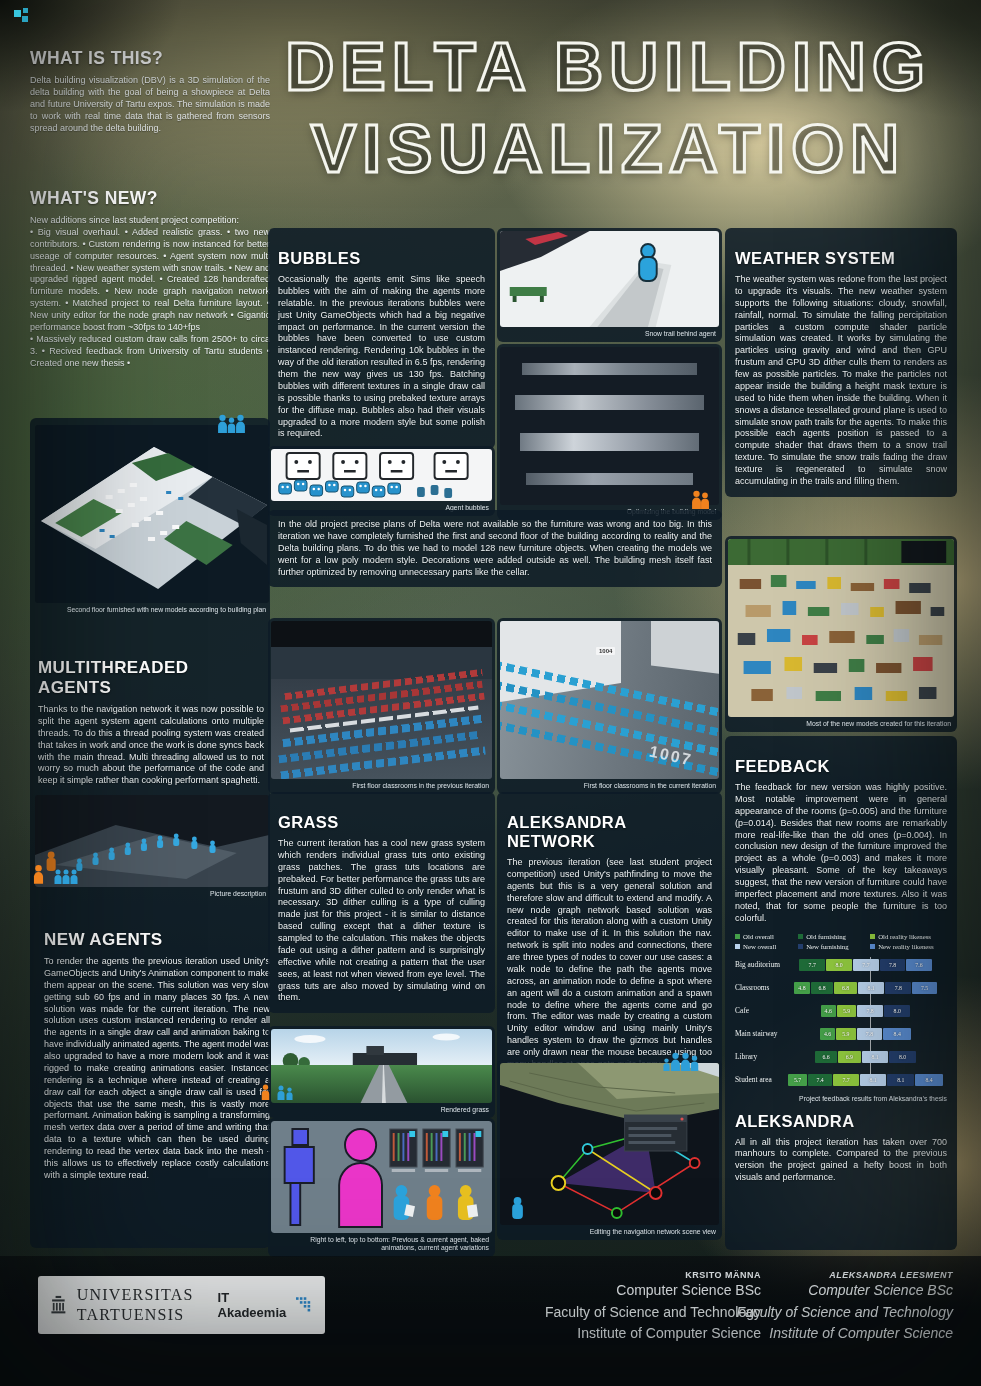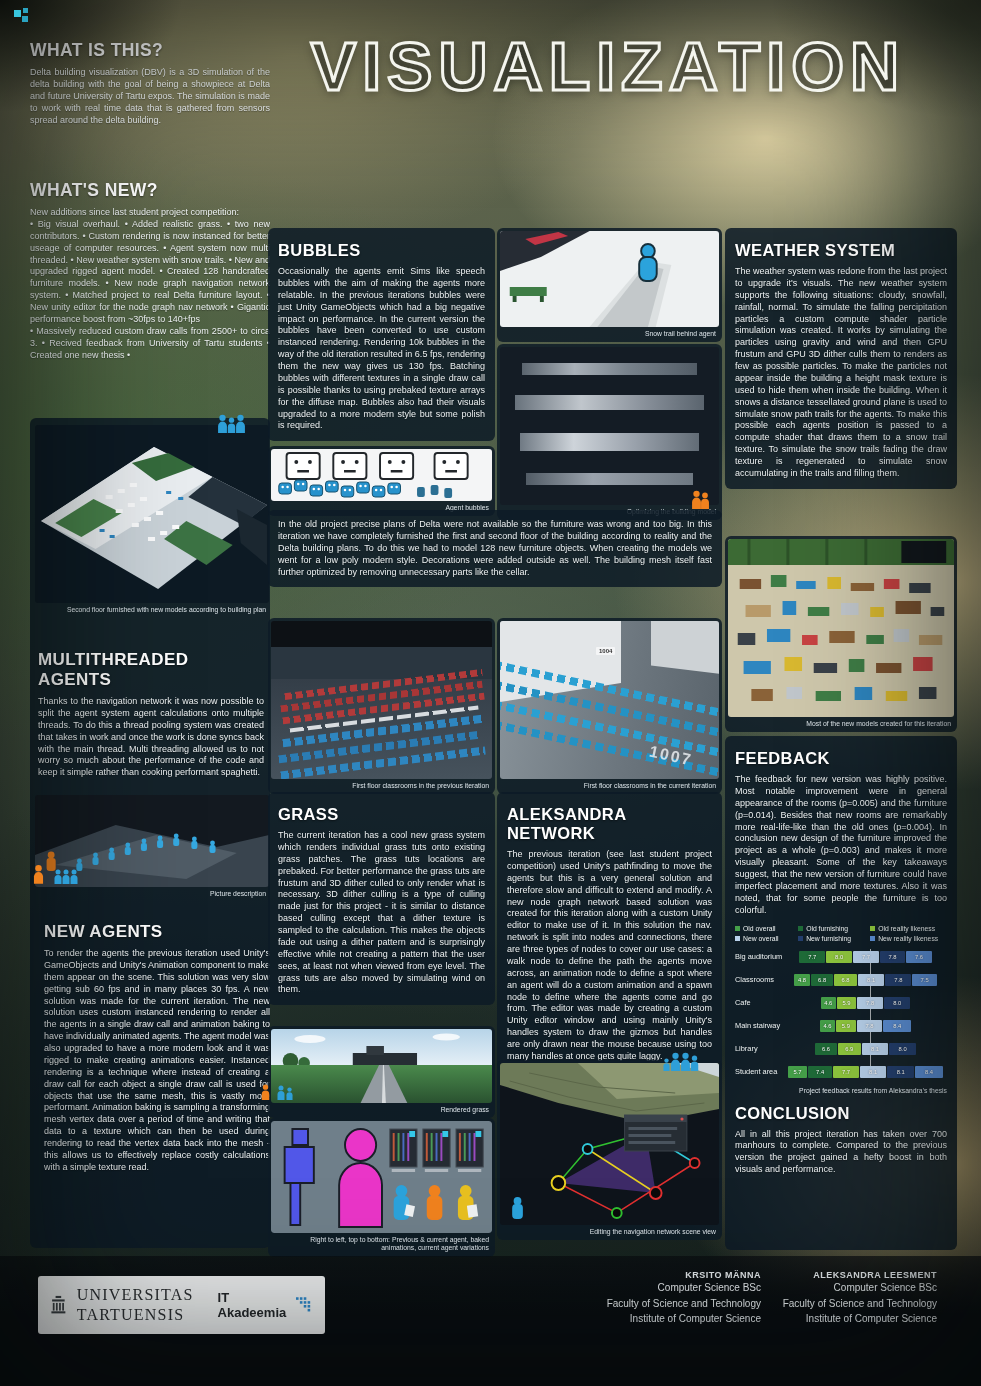--- a/index.html
+++ b/index.html
@@ -17,34 +17,34 @@
       radial-gradient(620px 430px at 10% 32%, rgba(70,100,60,0.85), transparent 70%),
       radial-gradient(700px 500px at 45% 48%, rgba(92,112,88,0.6), transparent 70%),
       radial-gradient(820px 620px at 40% 85%, rgba(22,36,32,0.92), transparent 75%),
       linear-gradient(168deg,#6a684f 0%,#55604a 28%,#3c4a3c 52%,#222e2a 76%,#0f1513 100%);
   }
   .poster::after{content:"";position:absolute;inset:0;pointer-events:none;
     box-shadow:inset 0 0 140px 40px rgba(4,7,5,0.55);}
   .abs{position:absolute;}
   .panel{background:rgba(13,27,38,0.86);border-radius:6px;}
   .sec{padding:9px 10px;}
-  .heading{margin:4px 0 6px;font-size:16.5px;font-weight:bold;color:#fff;letter-spacing:.4px;
+  .heading{margin:12px 0 6px;font-size:16.5px;font-weight:bold;color:#fff;letter-spacing:.4px;
     text-shadow:0 1px 2px rgba(0,0,0,.5);}
   .body{margin:0;font-size:9px;line-height:1.32;text-align:justify;white-space:pre-line;
     color:#edf1f2;text-shadow:0 1px 1px rgba(0,0,0,.35);}
   .title{position:absolute;left:276px;top:26px;width:664px;text-align:center;z-index:3;}
   .title-line{font-weight:bold;font-size:68px;line-height:1.2;letter-spacing:6px;
     color:rgba(35,40,35,0.28);-webkit-text-stroke:3px #f4f5ee;
     text-shadow:0 3px 10px rgba(0,0,0,0.35);white-space:nowrap;}
   figure.figblock{margin:0;padding:3px;}
   .img{position:relative;overflow:hidden;border-radius:3px;width:100%;}
   figcaption{font-size:6.8px;color:#dde5ea;text-align:right;padding:3px 3px 1px;line-height:1.25;}
   .band{position:absolute;}
   
-  .chart{position:relative;margin-top:8px;}
+  .chart{position:relative;margin-top:8px;font-family:Liberation Serif, serif;}
   .chart-legend{display:grid;grid-template-columns:1fr 1.15fr 1.3fr;gap:3px 4px;
     font-size:6.8px;margin-bottom:9px;}
   .legend-item{display:flex;align-items:center;gap:3px;white-space:nowrap;}
   .legend-swatch{width:5px;height:5px;flex:none;}
   .chart-rows-wrap{position:relative;}
   .vline{position:absolute;left:135px;top:-2px;bottom:2px;width:1px;background:rgba(255,255,255,.65);}
   .chart-row{display:flex;align-items:center;margin-bottom:11px;position:relative;}
   .chart-cat{width:56px;flex:none;font-size:7.4px;}
   .chart-bars{width:150px;display:flex;justify-content:center;}
   .chart-seg{height:12px;display:flex;align-items:center;justify-content:center;
@@ -54,21 +54,21 @@
   
   .footer{position:absolute;left:0;top:1256px;width:981px;height:130px;
     background:linear-gradient(180deg,rgba(8,12,16,0.7),#090d11 45%);}
   .logobox{position:absolute;left:38px;top:20px;width:287px;height:58px;background:#e9ebec;
     border-radius:3px;display:flex;align-items:center;gap:10px;padding:0 12px;box-sizing:border-box;}
   .ut-text{font-family:"Liberation Serif",serif;font-size:16px;letter-spacing:1.2px;
     color:#2b2e31;line-height:1.25;}
   .it-text{font-size:13px;font-weight:bold;color:#23262a;margin-left:14px;}
   .credit{position:absolute;top:14px;text-align:right;color:#e2e7ea;}
   .credit .cname{font-size:9px;font-weight:bold;letter-spacing:.5px;}
-  .credit .cline{font-size:10px;line-height:1.55;}
+  .credit .cline{font-size:14px;line-height:1.55;}
   .agent{position:absolute;z-index:4;}
 </style>
 </head>
 <body>
 
 <svg width="0" height="0" style="position:absolute">
   <symbol id="person" viewBox="0 0 20 30">
     <circle cx="10" cy="6" r="5" fill="currentColor"></circle>
     <path d="M3 30 V19 a7 7 0 0 1 14 0 V30 z" fill="currentColor"></path>
   </symbol>
@@ -78,20 +78,21 @@
 
   <div class="abs" style="left:14px;top:8px;z-index:4">
     <svg width="22" height="16">
         <rect x="0" y="2" width="7" height="7" fill="#39c6de"></rect>
         <rect x="9" y="0" width="5" height="5" fill="#2aa3c0"></rect>
         <rect x="8" y="8" width="6" height="6" fill="#2aa3c0"></rect>
       </svg>
   </div>
 
   <div class="title">
+    <div class="title-line">DELTA BUILDING</div>
     <div class="title-line">VISUALIZATION</div>
   </div>
 
   <section class="abs" style="left:30px;top:36px;width:240px;">
     <h2 class="heading" style="font-size:17.5px">WHAT IS THIS?</h2>
     <p class="body">Delta building visualization (DBV) is a 3D simulation of the delta building with the goal of being a showpiece at Delta and future University of Tartu expos. The simulation is made to work with real time data that is gathered from sensors spread around the delta building.</p>
   </section>
 
   <section class="abs" style="left:30px;top:176px;width:240px;">
     <h2 class="heading" style="font-size:17.5px">WHAT'S NEW?</h2>
@@ -606,21 +607,21 @@
                 <div class="chart-seg" style="width: 26.73px; background: rgb(185, 210, 236);">8.1</div>
                 <div class="chart-seg" style="width: 26.73px; background: rgb(36, 63, 110);">8.1</div>
                 <div class="chart-seg" style="width: 27.72px; background: rgb(92, 143, 214);">8.4</div>
               </div>
             </div>
           </div>
       </div>
     </div>
     <div class="chart-caption">Project feedback results from Aleksandra's thesis</div>
 
-    <h2 class="heading" style="margin-top:6px">CONCLUSION</h2>
+    <h2 class="heading" style="margin-top:6px">ALEKSANDRA</h2>
     <p class="body">All in all this project iteration has taken over 700 manhours to complete. Compared to the previous version the project gained a hefty boost in both visuals and performance.</p>
   </section>
 
   <div class="agent" style="left:216px;top:414px;color:#2e9fd8">
     <svg width="13" height="19">
         <use href="#person"></use>
       </svg><svg width="11" height="16" style="margin-left:-3px">
         <use href="#person"></use>
       </svg><svg width="13" height="19" style="margin-left:-3px">
         <use href="#person"></use>
@@ -699,21 +700,21 @@
         </g>
       </svg>
     </div>
 
     <div class="credit" style="right:220px;">
       <div class="cname">KRSITO MÄNNA</div>
       <div class="cline">Computer Science BSc</div>
       <div class="cline">Faculty of Science and Technology</div>
       <div class="cline">Institute of Computer Science</div>
     </div>
-    <div class="credit" style="right:44px;">
+    <div class="credit" style="right:28px;font-style:italic;">
       <div class="cname">ALEKSANDRA LEESMENT</div>
       <div class="cline">Computer Science BSc</div>
       <div class="cline">Faculty of Science and Technology</div>
       <div class="cline">Institute of Computer Science</div>
     </div>
   </div>
 
 </div>
 
 </body></html>

